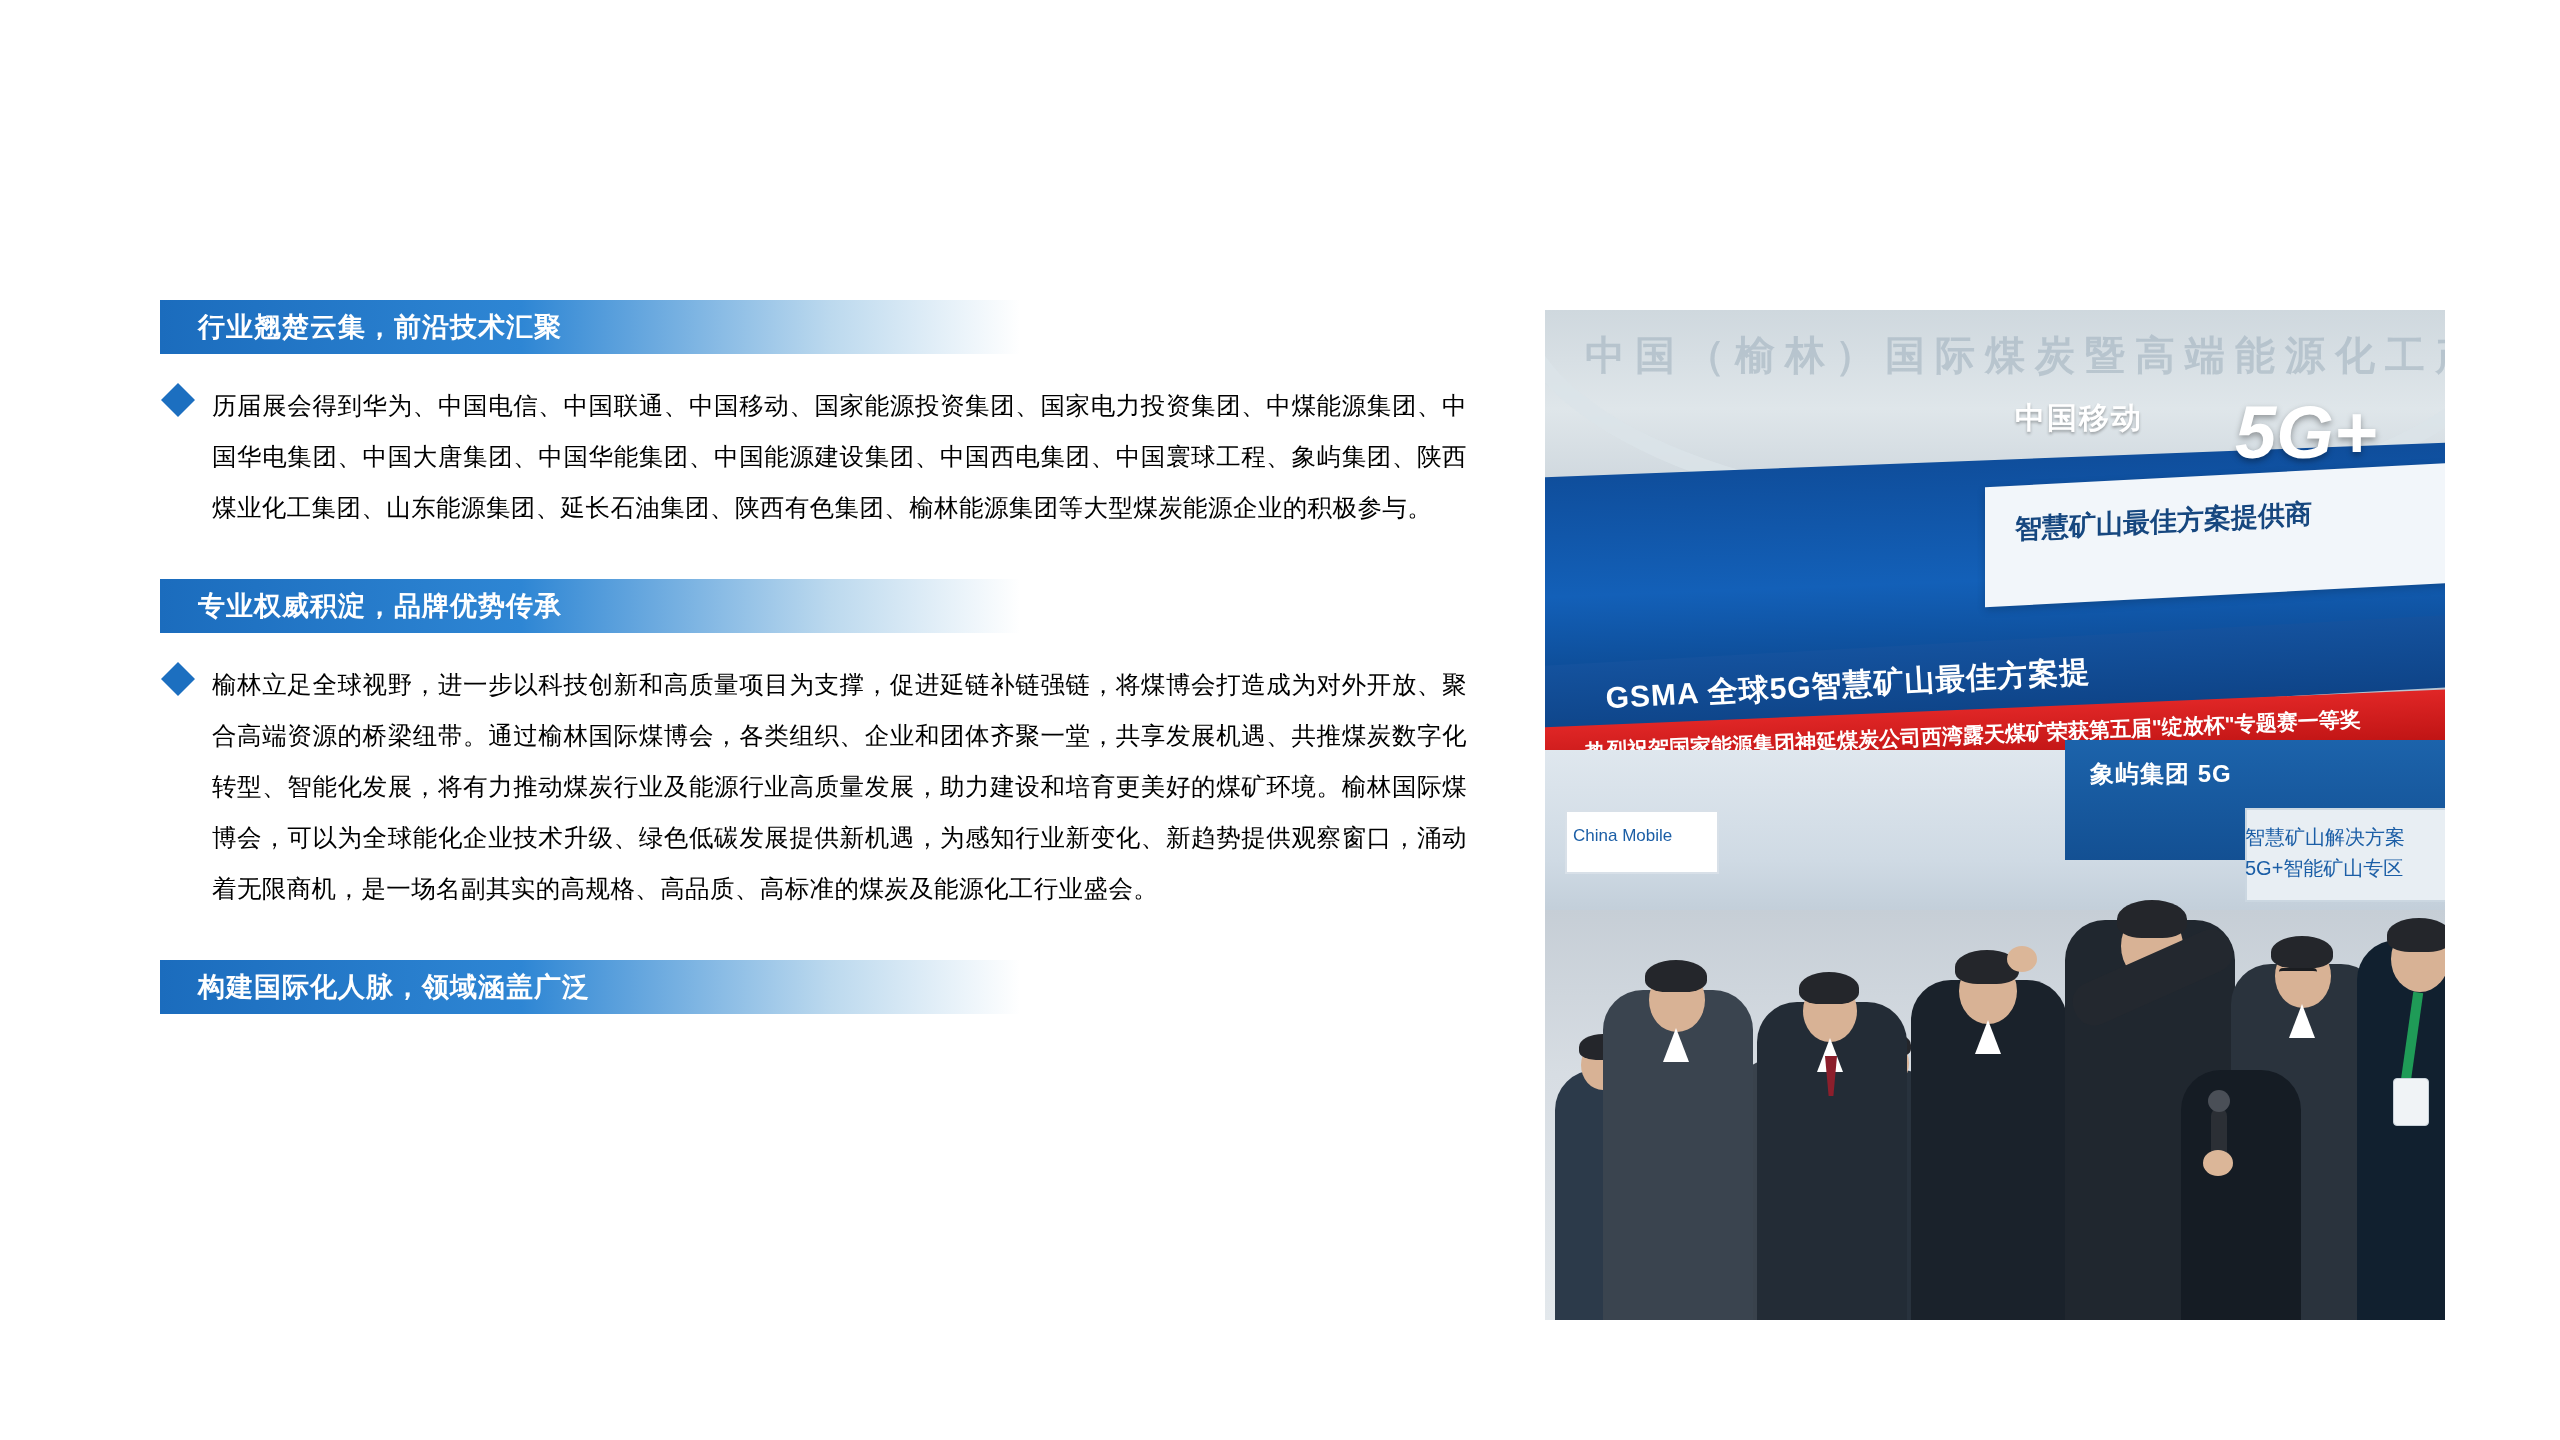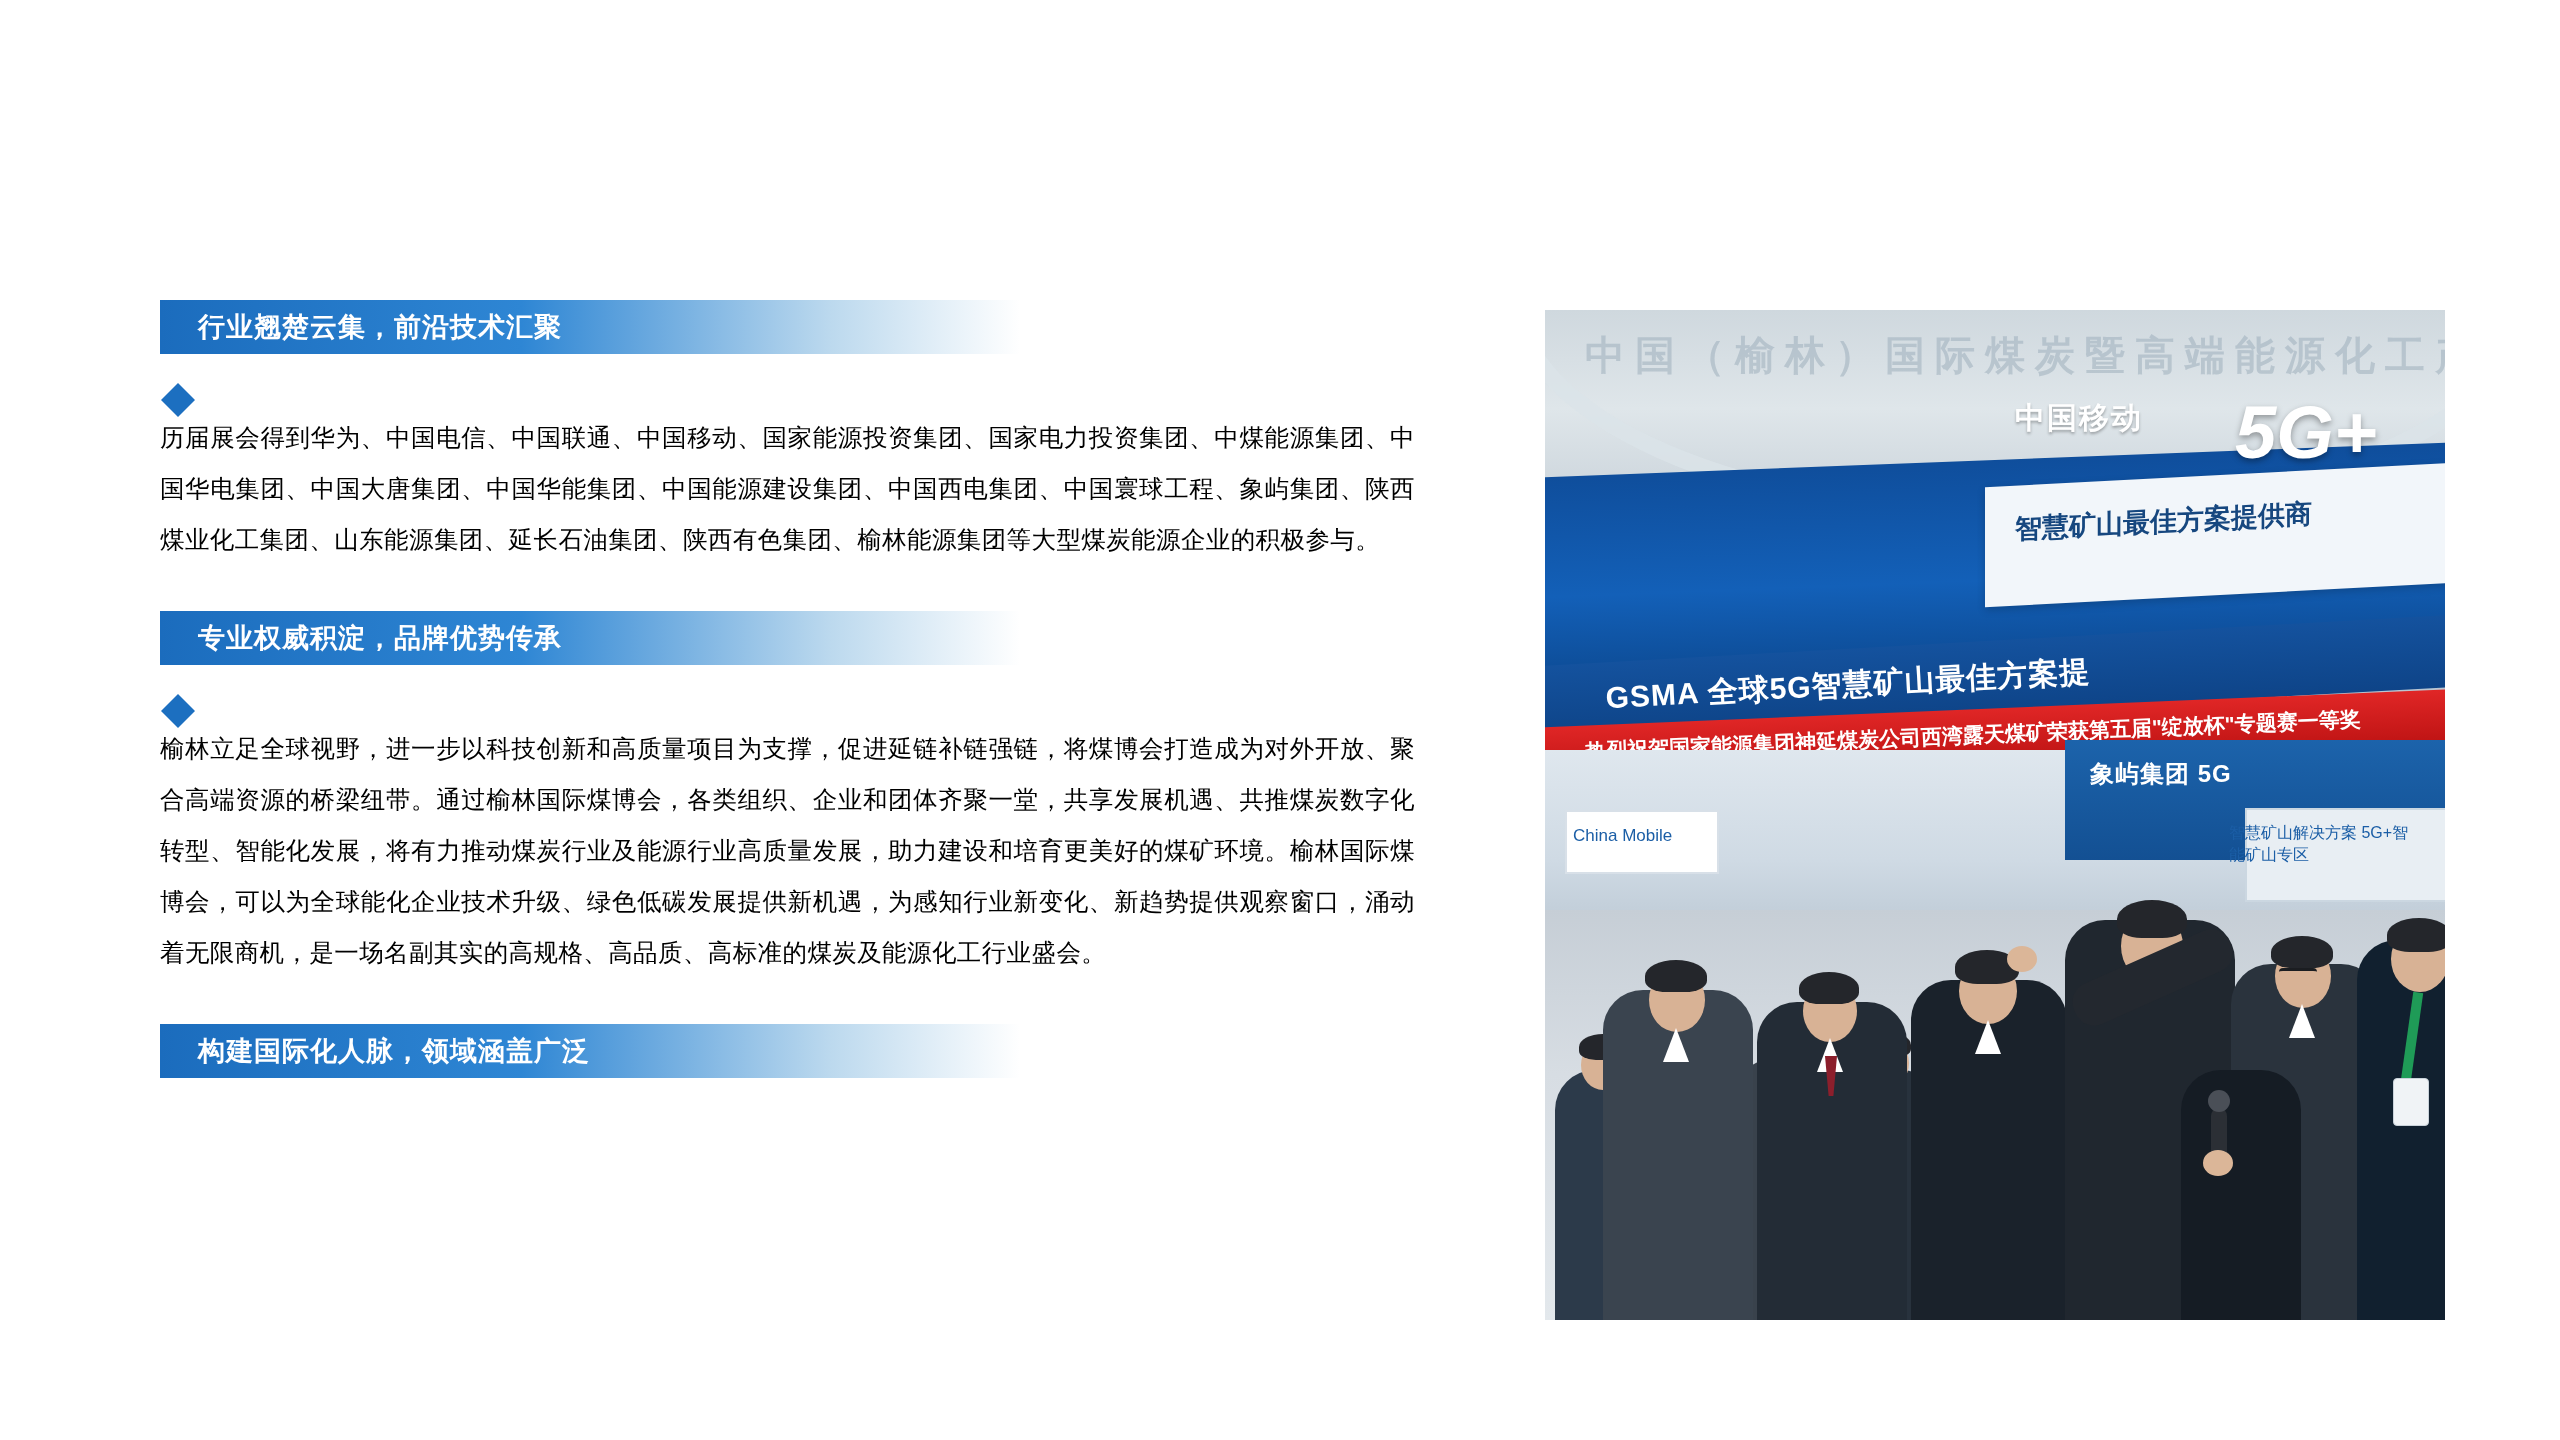--- a/index.html
+++ b/index.html
@@ -79,21 +79,20 @@
     font-weight: bold;
     letter-spacing: 1px;
     margin-left: 38px;
     white-space: nowrap;
   }
 
   .para-row {
     display: flex;
     align-items: flex-start;
     margin-top: 26px;
-    flex-direction: column;
   }
   .bullet {
     width: 24px;
     height: 24px;
     flex: 0 0 24px;
     background: #1c6fc0;
     transform: rotate(45deg);
     margin: 8px 22px 0 6px;
   }
   .para {
@@ -249,24 +248,24 @@
     font-size: 24px;
     font-weight: bold;
     letter-spacing: 1px;
   }
   .booth-panel {
     left: 700px; top: 498px; width: 200px; height: 90px;
     background: #e8eef3;
     border: 2px solid #cbd7e1;
   }
   .booth-panel-txt {
-    left: 684px; top: 512px; width: 180px;
+    left: 700px; top: 512px; width: 180px;
     color: #1b5ea6;
-    font-size: 16px;
-    line-height: 22px;
+    font-size: 20px;
+    line-height: 31px;
   }
   .stand-sign {
     left: 20px; top: 500px; width: 150px; height: 60px;
     background: #ffffff;
     border: 2px solid #d8e0e8;
   }
   .stand-sign-txt {
     left: 28px; top: 516px;
     color: #1b5ea6;
     font-size: 17px;

